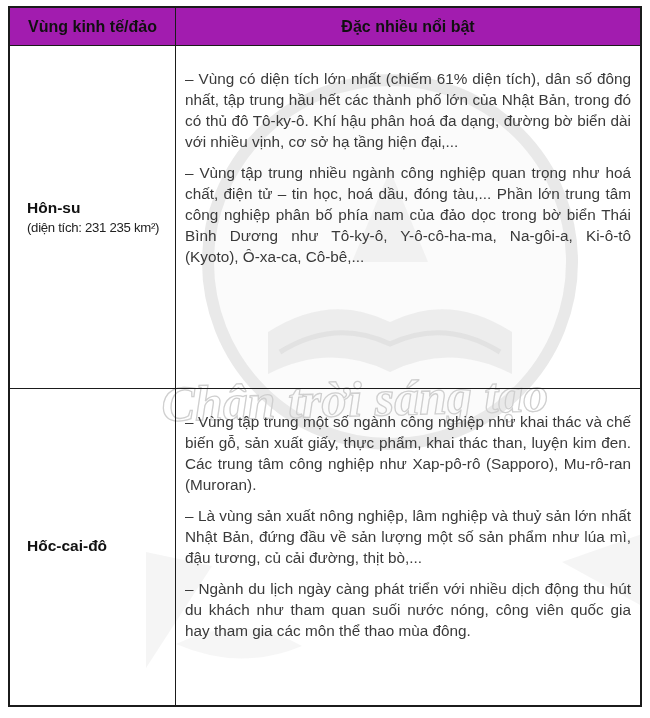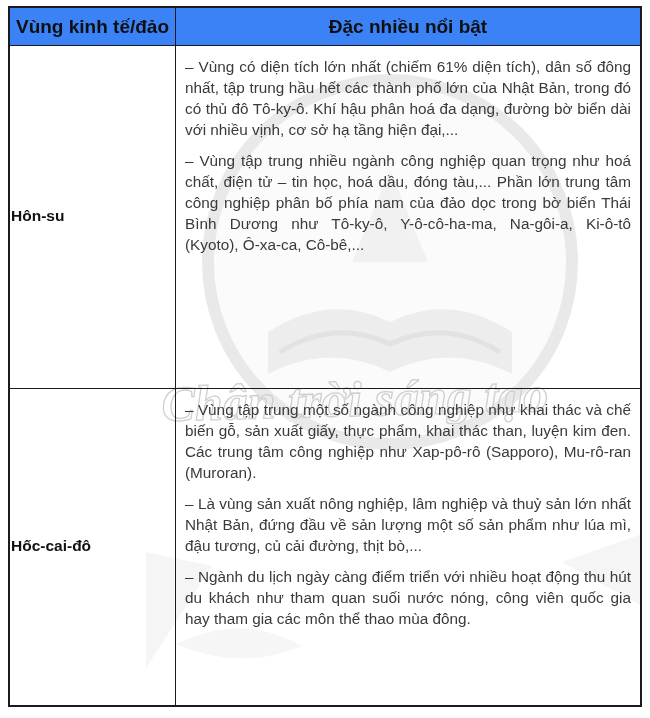--- a/index.html
+++ b/index.html
@@ -34,48 +34,48 @@
     z-index: 1;
     background: transparent;
   }
   .cell {
     box-sizing: border-box;
     overflow: hidden;
   }
   .col1 { border-right: 1.5px solid #1b1b1b; }
   .hline { border-bottom: 1.5px solid #1b1b1b; }
   .header-cell {
-    background: #3b82f6;
+    background: #a21caf;
     display: flex;
     align-items: center;
     justify-content: center;
     font-weight: bold;
-    font-size: 19px;
+    font-size: 16px;
     color: #101010;
   }
   .region-cell {
     display: flex;
     flex-direction: column;
     justify-content: center;
-    padding: 4px 2px 4px 1px;
+    padding: 4px 2px 4px 17px;
   }
   .region-name {
     font-weight: bold;
     font-size: 15.5px;
     color: #111111;
     margin-bottom: 3px;
   }
   .region-area {
     font-size: 13.2px;
     color: #222222;
     letter-spacing: -0.3px;
     white-space: nowrap;
   }
   .features-cell {
-    padding: 4px 9px 4px 9px;
+    padding: 16px 9px 4px 9px;
   }
   .features-cell p {
     margin: 6px 0 10px 0;
     font-size: 15.3px;
     line-height: 21px;
     text-align: justify;
     color: #3a3a3a;
   }
   .wm-script {
     font-family: "Liberation Serif", "DejaVu Serif", serif;
@@ -104,29 +104,30 @@
     </g>
   </svg>
 
   <div class="regions-table">
 
     <div class="cell col1 hline header-cell">Vùng kinh tế/đảo</div>
     <div class="cell hline header-cell">Đặc nhiều nổi bật</div>
 
     <div class="cell col1 hline region-cell">
       <div class="region-name">Hôn-su</div>
+      <div class="region-area">(diện tích: 231 235 km²)</div>
     </div>
     <div class="cell hline features-cell">
       <p>– Vùng có diện tích lớn nhất (chiếm 61% diện tích), dân số đông nhất, tập trung hầu hết các thành phố lớn của Nhật Bản, trong đó có thủ đô Tô-ky-ô. Khí hậu phân hoá đa dạng, đường bờ biển dài với nhiều vịnh, cơ sở hạ tầng hiện đại,...</p>
       <p>– Vùng tập trung nhiều ngành công nghiệp quan trọng như hoá chất, điện tử – tin học, hoá dầu, đóng tàu,... Phần lớn trung tâm công nghiệp phân bố phía nam của đảo dọc trong bờ biển Thái Bình Dương như Tô-ky-ô, Y-ô-cô-ha-ma, Na-gôi-a, Ki-ô-tô (Kyoto), Ô-xa-ca, Cô-bê,...</p>
     </div>
 
     <div class="cell col1 region-cell">
       <div class="region-name">Hốc-cai-đô</div>
     </div>
     <div class="cell features-cell">
       <p>– Vùng tập trung một số ngành công nghiệp như khai thác và chế biến gỗ, sản xuất giấy, thực phẩm, khai thác than, luyện kim đen. Các trung tâm công nghiệp như Xap-pô-rô (Sapporo), Mu-rô-ran (Muroran).</p>
       <p>– Là vùng sản xuất nông nghiệp, lâm nghiệp và thuỷ sản lớn nhất Nhật Bản, đứng đầu về sản lượng một số sản phẩm như lúa mì, đậu tương, củ cải đường, thịt bò,...</p>
-      <p>– Ngành du lịch ngày càng điểm triển với nhiều hoạt động thu hút du khách như tham quan suối nước nóng, công viên quốc gia hay tham gia các môn thể thao mùa đông.</p>
+      <p>– Ngành du lịch ngày càng phát triển với nhiều dịch động thu hút du khách như tham quan suối nước nóng, công viên quốc gia hay tham gia các môn thể thao mùa đông.</p>
     </div>
 
   </div>
 </div>
 
 </body></html>

